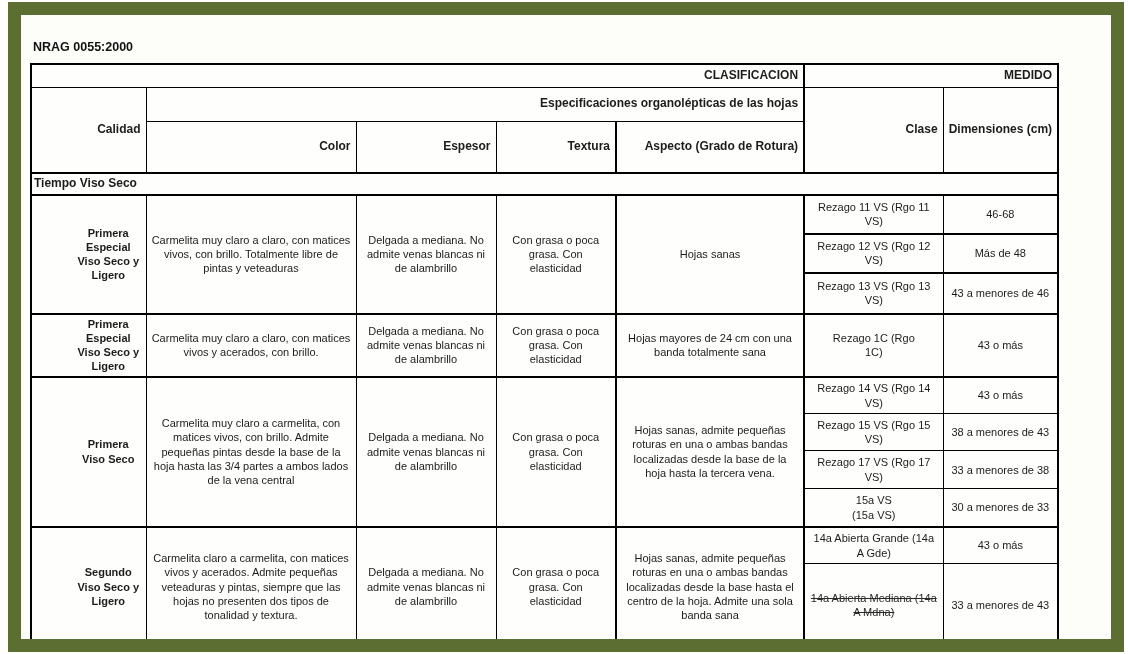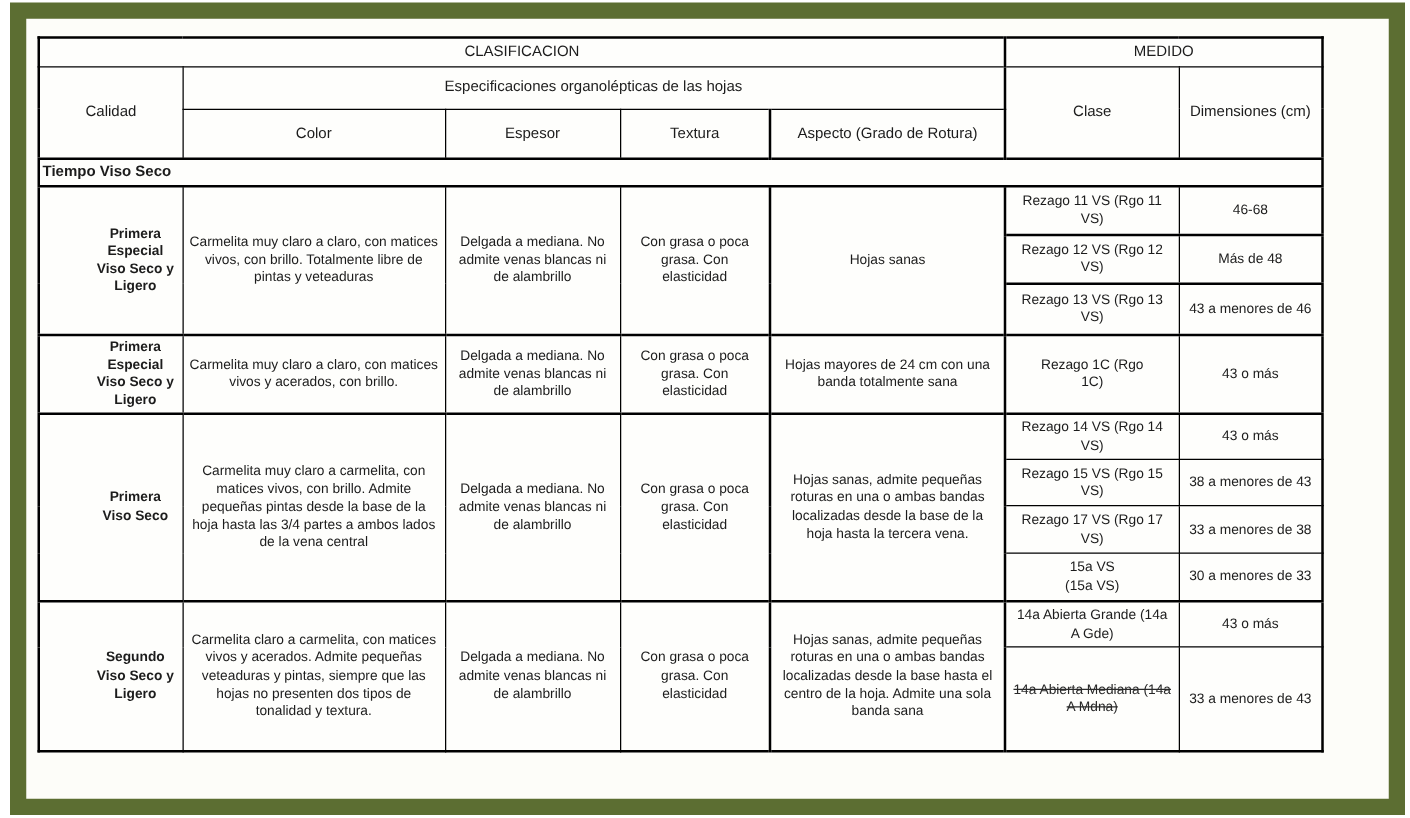--- a/index.html
+++ b/index.html
@@ -41,41 +41,42 @@
     border: 1px solid #000;
     padding: 2px 5px;
     text-align: center;
     vertical-align: middle;
     font-size: 11px;
     line-height: 1.3;
     color: #1c1c1c;
     overflow: hidden;
   }
   table.spec { border: 2px solid #000; }
-  .spec th { font-weight: normal; font-size: 12px; }
+  .spec th { font-weight: bold; font-size: 12px; text-align: right; }
   .bl2 { border-left-width: 2px !important; }
   tr.tt > td, tr.tt > th { border-top-width: 2px; }
   tr.section-row td {
     border-top-width: 2px;
     border-bottom-width: 2px;
     text-align: left;
     font-weight: bold;
     font-size: 12px;
     padding-left: 2px;
   }
   td.calidad { font-weight: bold; padding-left: 44px; }
   td.clase { white-space: pre-line; }
   td.struck { text-decoration: line-through; color: #2a2a2a; }
 </style>
 </head>
 <body>
 
 <div class="frame">
   <div class="content">
 
+    <div class="doc-subtitle">NRAG 0055:2000</div>
 
     <table class="spec">
       <colgroup>
         <col style="width:115px">
           <col style="width:210px">
           <col style="width:140px">
         <col style="width:120px">
           <col style="width:188px">
           <col style="width:139px">
         <col style="width:115px">
@@ -87,21 +88,21 @@
         <th colspan="2" class="bl2">MEDIDO</th>
       </tr>
 
       <tr style="height:34px">
         <th rowspan="2">Calidad</th>
         <th colspan="4">Especificaciones organolépticas de las hojas</th>
         <th rowspan="2" class="bl2">Clase</th>
         <th rowspan="2">Dimensiones (cm)</th>
       </tr>
 
-      <tr style="height:40px">
+      <tr style="height:52px">
         <th>Color</th>
         <th>Espesor</th>
         <th>Textura</th>
         <th class="bl2">Aspecto (Grado de Rotura)</th>
       </tr>
 
       <tr class="section-row" style="height:21px">
         <td colspan="7">Tiempo Viso Seco</td>
       </tr>
 

